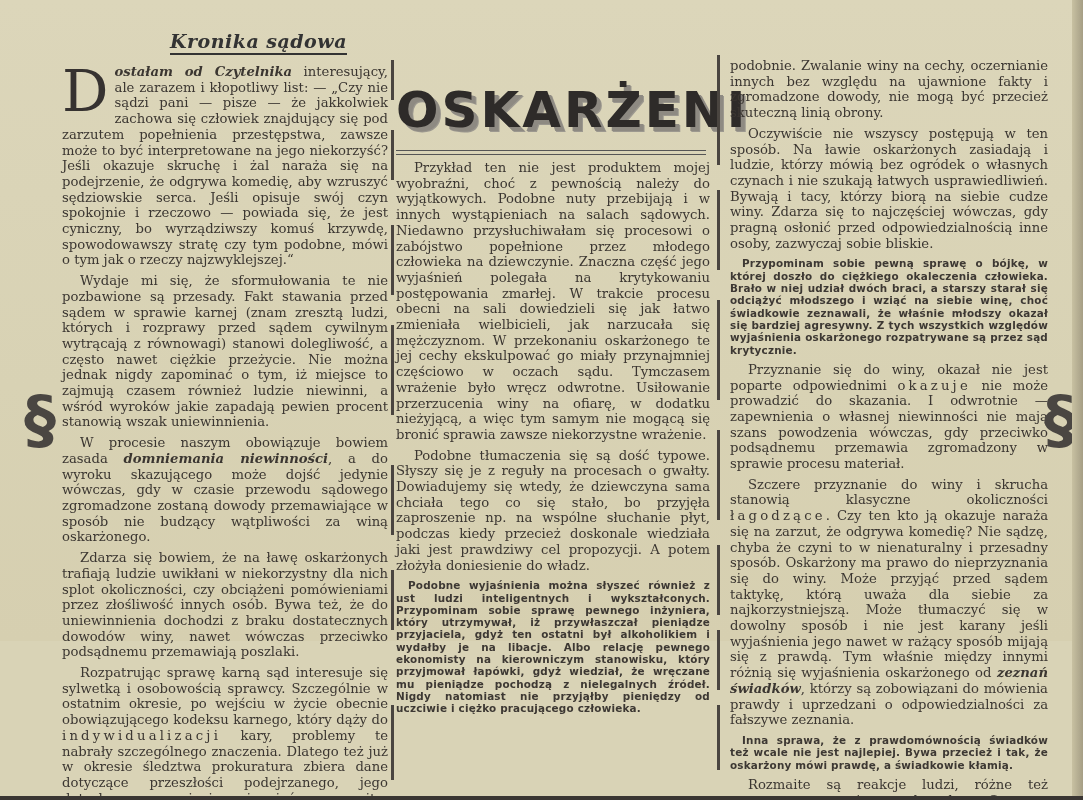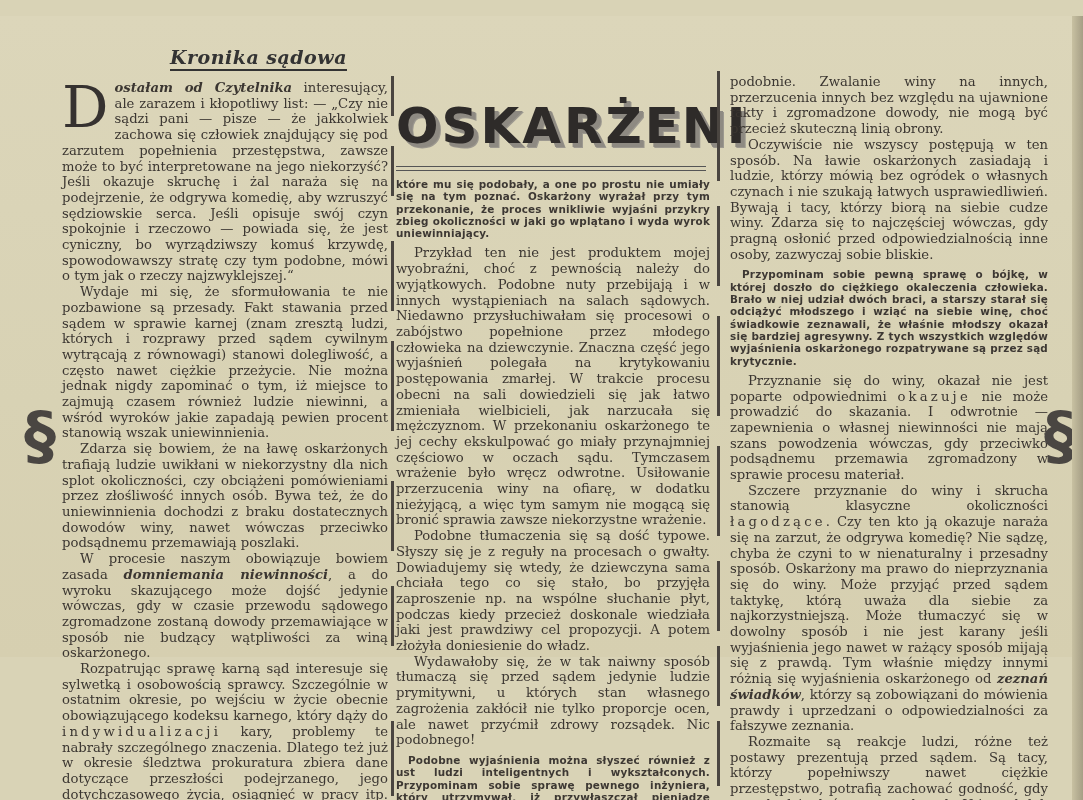--- a/index.html
+++ b/index.html
@@ -4,41 +4,41 @@
 <style>
   html, body { margin: 0; padding: 0; }
   body {
     width: 1083px; height: 800px; overflow: hidden;
     background: #d9d3b6;
     font-family: "DejaVu Serif", serif;
     color: #3a3530;
     position: relative;
   }
   .page {
-    position: absolute; left: 0; top: 16px; width: 1083px; height: 641px;
+    position: absolute; left: 0; top: 0; width: 1083px; height: 641px;
     background: linear-gradient(180deg, #dcd6ba 0%, #d8d2b4 60%, #d6cfb0 100%);
   }
   .col { position: absolute; top: 0; }
   .col-left { left: 62px; width: 326px; }
   .col-mid { left: 396px; width: 314px; }
   .col-right { left: 730px; width: 318px; }
 
   .kronika {
     position: absolute; left: 170px; top: 30px;
     font-family: "DejaVu Serif", serif; font-style: italic; font-weight: bold;
     font-size: 19px; color: #333; letter-spacing: 0.5px;
     border-bottom: 2px solid #333; padding-bottom: 1px;
   }
   .txt {
     font-size: 13.2px; line-height: 15.7px; text-align: justify;
     margin: 0; color: #3b3631;
   }
   .txt p { margin: 0; text-indent: 18px; }
   .txt p.noind { text-indent: 0; }
-  .txt p + p { }
+  .txt p + p { margin-top: 5px; }
   .small {
     font-family: "DejaVu Sans", sans-serif; font-weight: bold;
     font-size: 10.4px; line-height: 12.3px; text-align: justify;
     color: #3d3833; margin: 6px 0; letter-spacing: 0.2px;
   }
   .small p { margin: 0; text-indent: 12px; }
   .dropcap {
     float: left; font-size: 58px; line-height: 46px; font-weight: normal;
     margin: 4px 6px 0 0; color: #363230; font-family: "DejaVu Serif", serif;
   }
@@ -78,57 +78,56 @@
 <body>
 
 <div class="page">
 
   <div class="kronika">Kronika sądowa</div>
 
   <div class="col col-left" style="top:64px;">
     <div class="txt">
       <p class="noind"><span class="dropcap">D</span><b class="bold">ostałam od Czytelnika</b><span> interesujący, ale zarazem i kłopotliwy list: — „Czy nie sądzi pani — pisze — że jakkolwiek zachowa się człowiek znajdujący się pod zarzutem popełnienia przestępstwa, zawsze może to być interpretowane na jego niekorzyść? Jeśli okazuje skruchę i żal naraża się na podejrzenie, że odgrywa komedię, aby wzruszyć sędziowskie serca. Jeśli opisuje swój czyn spokojnie i rzeczowo — powiada się, że jest cyniczny, bo wyrządziwszy komuś krzywdę, spowodowawszy stratę czy tym podobne, mówi o tym jak o rzeczy najzwyklejszej.“</span></p>
       <p>Wydaje mi się, że sformułowania te nie pozbawione są przesady. Fakt stawania przed sądem w sprawie karnej (znam zresztą ludzi, których i rozprawy przed sądem cywilnym wytrącają z równowagi) stanowi dolegliwość, a często nawet ciężkie przeżycie. Nie można jednak nigdy zapominać o tym, iż miejsce to zajmują czasem również ludzie niewinni, a wśród wyroków jakie zapadają pewien procent stanowią wszak uniewinnienia.</p>
+      <p><span>W procesie naszym obowiązuje bowiem zasada </span><b class="bold">domniemania niewinności</b><span>, a do wyroku skazującego może dojść jedynie wówczas, gdy w czasie przewodu sądowego zgromadzone zostaną dowody przemawiające w sposób nie budzący wątpliwości za winą oskarżonego.</span></p>
       <p>Zdarza się bowiem, że na ławę oskarżonych trafiają ludzie uwikłani w niekorzystny dla nich splot okoliczności, czy obciążeni pomówieniami przez złośliwość innych osób. Bywa też, że do uniewinnienia dochodzi z braku dostatecznych dowodów winy, nawet wówczas przeciwko podsądnemu przemawiają poszlaki.</p>
-      <p><span>W procesie naszym obowiązuje bowiem zasada </span><b class="bold">domniemania niewinności</b><span>, a do wyroku skazującego może dojść jedynie wówczas, gdy w czasie przewodu sądowego zgromadzone zostaną dowody przemawiające w sposób nie budzący wątpliwości za winą oskarżonego.</span></p>
       <p><span>Rozpatrując sprawę karną sąd interesuje się sylwetką i osobowością sprawcy. Szczególnie w ostatnim okresie, po wejściu w życie obecnie obowiązującego kodeksu karnego, który dąży do </span><span class="spaced">indywidualizacji</span><span> kary, problemy te nabrały szczególnego znaczenia. Dlatego też już w okresie śledztwa prokuratura zbiera dane dotyczące przeszłości podejrzanego, jego dotychczasowego życia, osiągnięć w pracy itp. Najstaranniej zebrane opinie i dokumenty nie dają jednak często takiego wyobrażenia o człowieku jak właśnie jego zachowanie przed sądem.</span></p>
     </div>
 
   </div>
 
   <div class="headline">OSKARŻENI</div>
   <div class="rule1"></div>
   <div class="rule2"></div>
 
   <div class="col col-mid" style="top:160px;">
-    <div class="small" style="margin-top:2px;">
-      <p style="text-indent:0">które mu się podobały, a one po prostu nie umiały się na tym poznać. Oskarżony wyrażał przy tym przekonanie, że proces wnikliwie wyjaśni przykry zbieg okoliczności w jaki go wplątano i wyda wyrok uniewinniający.</p>
-    </div>
     <div class="txt">
       <p>Przykład ten nie jest produktem mojej wyobraźni, choć z pewnością należy do wyjątkowych. Podobne nuty przebijają i w innych wystąpieniach na salach sądowych. Niedawno przysłuchiwałam się procesowi o zabójstwo popełnione przez młodego człowieka na dziewczynie. Znaczna część jego wyjaśnień polegała na krytykowaniu postępowania zmarłej. W trakcie procesu obecni na sali dowiedzieli się jak łatwo zmieniała wielbicieli, jak narzucała się mężczyznom. W przekonaniu oskarżonego te jej cechy ekskulpować go miały przynajmniej częściowo w oczach sądu. Tymczasem wrażenie było wręcz odwrotne. Usiłowanie przerzucenia winy na ofiarę, w dodatku nieżyjącą, a więc tym samym nie mogącą się bronić sprawia zawsze niekorzystne wrażenie.</p>
       <p>Podobne tłumaczenia się są dość typowe. Słyszy się je z reguły na procesach o gwałty. Dowiadujemy się wtedy, że dziewczyna sama chciała tego co się stało, bo przyjęła zaproszenie np. na wspólne słuchanie płyt, podczas kiedy przecież doskonale wiedziała jaki jest prawdziwy cel propozycji. A potem złożyła doniesienie do władz.</p>
-      <p>Wydawałoby się, że w tak naiwny sposób tłumaczą się przed sądem jedynie ludzie prymitywni, u których stan własnego zagrożenia zakłócił nie tylko proporcje ocen, ale nawet przyćmił zdrowy rozsądek. Nic podobnego!</p>
     </div>
     <div class="small">
       <p>Podobne wyjaśnienia można słyszeć również z ust ludzi inteligentnych i wykształconych. Przypominam sobie sprawę pewnego inżyniera, który utrzymywał, iż przywłaszczał pieniądze przyjaciela, gdyż ten ostatni był alkoholikiem i wydałby je na libacje. Albo relację pewnego ekonomisty na kierowniczym stanowisku, który przyjmował łapówki, gdyż wiedział, że wręczane mu pieniądze pochodzą z nielegalnych źródeł. Nigdy natomiast nie przyjąłby pieniędzy od uczciwie i ciężko pracującego człowieka.</p>
     </div>
 
   </div>
 
   <div class="col col-right" style="top:58px;">
     <div class="txt">
-      <p class="noind">podobnie. Zwalanie winy na innych, przerzucenia innych bez względu na ujawnione fakty i zgromadzone dowody, nie mogą być przecież skuteczną linią obrony.</p>
+      <p class="noind">podobnie. Zwalanie winy na cechy, oczernianie innych bez względu na ujawnione fakty i zgromadzone dowody, nie mogą być przecież skuteczną linią obrony.</p>
       <p>Oczywiście nie wszyscy postępują w ten sposób. Na ławie oskarżonych zasiadają i ludzie, którzy mówią bez ogródek o własnych czynach i nie szukają łatwych usprawiedliwień. Bywają i tacy, którzy biorą na siebie cudze winy. Zdarza się to najczęściej wówczas, gdy pragną osłonić przed odpowiedzialnością inne osoby, zazwyczaj sobie bliskie.</p>
     </div>
     <div class="small">
       <p>Przypominam sobie pewną sprawę o bójkę, w której doszło do ciężkiego okaleczenia człowieka. Brało w niej udział dwóch braci, a starszy starał się odciążyć młodszego i wziąć na siebie winę, choć świadkowie zeznawali, że właśnie młodszy okazał się bardziej agresywny. Z tych wszystkich względów wyjaśnienia oskarżonego rozpatrywane są przez sąd krytycznie.</p>
     </div>
     <div class="txt">
       <p><span>Przyznanie się do winy, okazał nie jest poparte odpowiednimi </span><span class="spaced">okazuje</span><span> nie może prowadzić do skazania. I odwrotnie — zapewnienia o własnej niewinności nie mają szans powodzenia wówczas, gdy przeciwko podsądnemu przemawia zgromadzony w sprawie procesu materiał.</span></p>
       <p><span>Szczere przyznanie do winy i skrucha stanowią klasyczne okoliczności </span><span class="spaced">łagodzące</span><span>. Czy ten kto ją okazuje naraża się na zarzut, że odgrywa komedię? Nie sądzę, chyba że czyni to w nienaturalny i przesadny sposób. Oskarżony ma prawo do nieprzyznania się do winy. Może przyjąć przed sądem taktykę, którą uważa dla siebie za najkorzystniejszą. Może tłumaczyć się w dowolny sposób i nie jest karany jeśli wyjaśnienia jego nawet w rażący sposób mijają się z prawdą. Tym właśnie między innymi różnią się wyjaśnienia oskarżonego od </span><b class="bold">zeznań świadków</b><span>, którzy są zobowiązani do mówienia prawdy i uprzedzani o odpowiedzialności za fałszywe zeznania.</span></p>
+    </div>
+    <div class="small">
+      <p>Inna sprawa, że z prawdomównością świadków też wcale nie jest najlepiej. Bywa przecież i tak, że oskarżony mówi prawdę, a świadkowie kłamią.</p>
     </div>
     <div class="txt">
       <p>Rozmaite są reakcje ludzi, różne też postawy prezentują przed sądem. Są tacy, którzy popełniwszy nawet ciężkie przestępstwo, potrafią zachować godność, gdy przychodzi zdać z tego rachunek. U innych lęk przed odpowiedzialnością powoduje utratę równowagi. Jeszcze inni uważają, że od prawdy lepsze jest kłamstwo nawet prymitywne i szyte grubymi nićmi.</p>
 
     </div>
   </div>
 
   <div class="vbar" style="left:391px; top:60px; height:40px;"></div>
   <div class="vbar" style="left:391px; top:130px; height:50px;"></div>
   <div class="vbar" style="left:391px; top:225px; height:70px;"></div>

